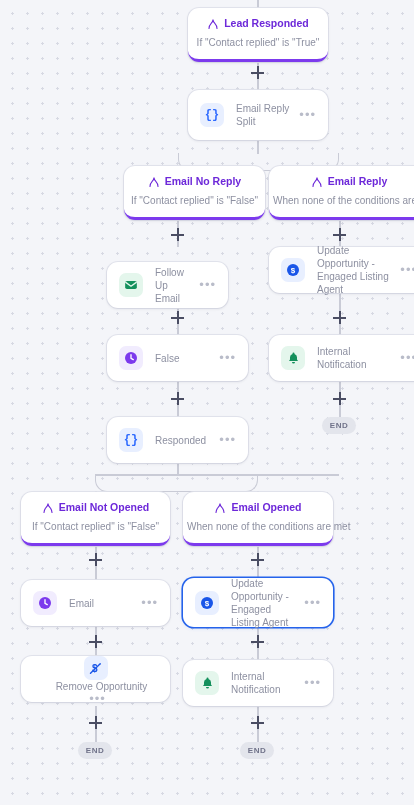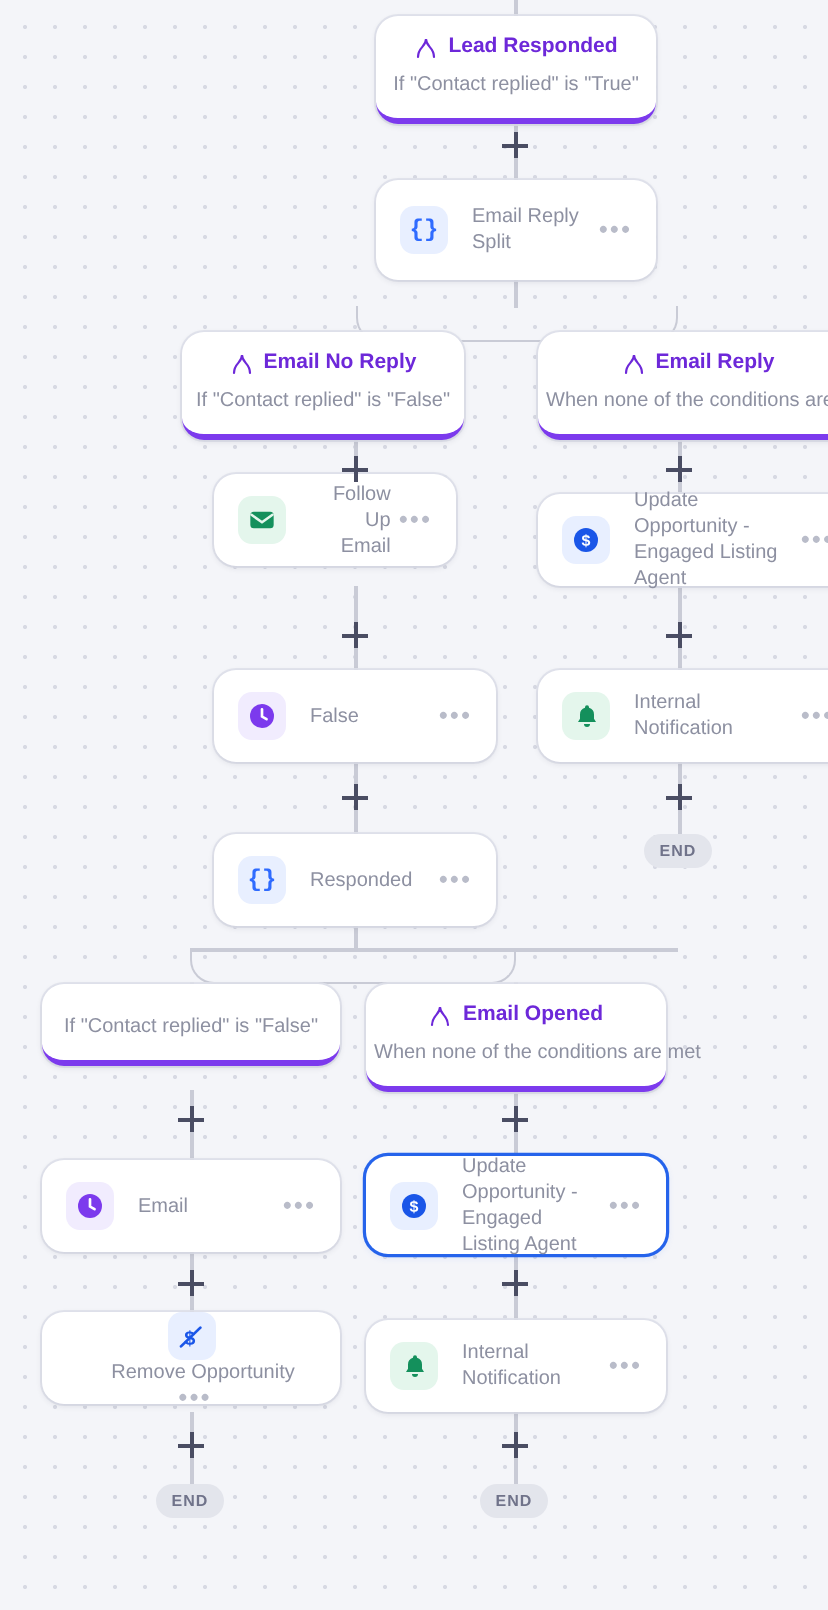--- a/index.html
+++ b/index.html
@@ -178,41 +178,41 @@
   </div>
 
   <div class="card action-card" style="left:188px; top:90px; width:140px; height:50px;">
     <div class="ic-box ic-blue">
         <span class="brace">{}</span>
       </div>
     <div class="action-label">Email Reply Split</div>
     <div class="dots">•••</div>
   </div>
 
-  <div class="card branch-card" style="left:91px; top:166px; width:141px;">
+  <div class="card branch-card" style="left:124px; top:166px; width:141px;">
     <div class="branch-title">
       <svg class="branch-icon" viewBox="0 0 24 24" fill="none" stroke="#6d28d9" stroke-width="2.2" stroke-linecap="round">
         <path d="M4 21 C4 11 12 11 12 3 C12 11 20 11 20 21"></path>
       </svg>
       <span>Email No Reply</span>
     </div>
     <div class="branch-sub">If "Contact replied" is "False"</div>
   </div>
 
   <div class="card branch-card" style="left:269px; top:166px; width:160px;">
     <div class="branch-title">
       <svg class="branch-icon" viewBox="0 0 24 24" fill="none" stroke="#6d28d9" stroke-width="2.2" stroke-linecap="round">
         <path d="M4 21 C4 11 12 11 12 3 C12 11 20 11 20 21"></path>
       </svg>
       <span>Email Reply</span>
     </div>
     <div class="branch-sub">When none of the conditions are met</div>
   </div>
 
-  <div class="card action-card" style="left:107px; top:237px; width:121px;text-align:right;">
+  <div class="card action-card" style="left:107px; top:262px; width:121px;">
     <div class="ic-box ic-green">
       <svg viewBox="0 0 24 24" width="14" height="14" fill="#14905c">
         <rect x="2" y="5" width="20" height="14" rx="3"></rect>
         <path d="M3 7.5 L12 14 L21 7.5" fill="none" stroke="#e4f6ec" stroke-width="2.2" stroke-linecap="round" stroke-linejoin="round"></path>
       </svg>
     </div>
     <div class="action-label">Follow Up Email</div>
     <div class="dots">•••</div>
   </div>
 
@@ -254,20 +254,26 @@
 
   <div class="card action-card" style="left:107px; top:417px; width:141px;">
     <div class="ic-box ic-blue">
         <span class="brace">{}</span>
       </div>
     <div class="action-label">Responded</div>
     <div class="dots">•••</div>
   </div>
 
   <div class="card branch-card" style="left:21px; top:492px; width:149px;">
+    <div class="branch-title">
+      <svg class="branch-icon" viewBox="0 0 24 24" fill="none" stroke="#6d28d9" stroke-width="2.2" stroke-linecap="round">
+        <path d="M4 21 C4 11 12 11 12 3 C12 11 20 11 20 21"></path>
+      </svg>
+      <span>Email Not Opened</span>
+    </div>
     <div class="branch-sub">If "Contact replied" is "False"</div>
   </div>
 
   <div class="card branch-card" style="left:183px; top:492px; width:150px;">
     <div class="branch-title">
       <svg class="branch-icon" viewBox="0 0 24 24" fill="none" stroke="#6d28d9" stroke-width="2.2" stroke-linecap="round">
         <path d="M4 21 C4 11 12 11 12 3 C12 11 20 11 20 21"></path>
       </svg>
       <span>Email Opened</span>
     </div>

